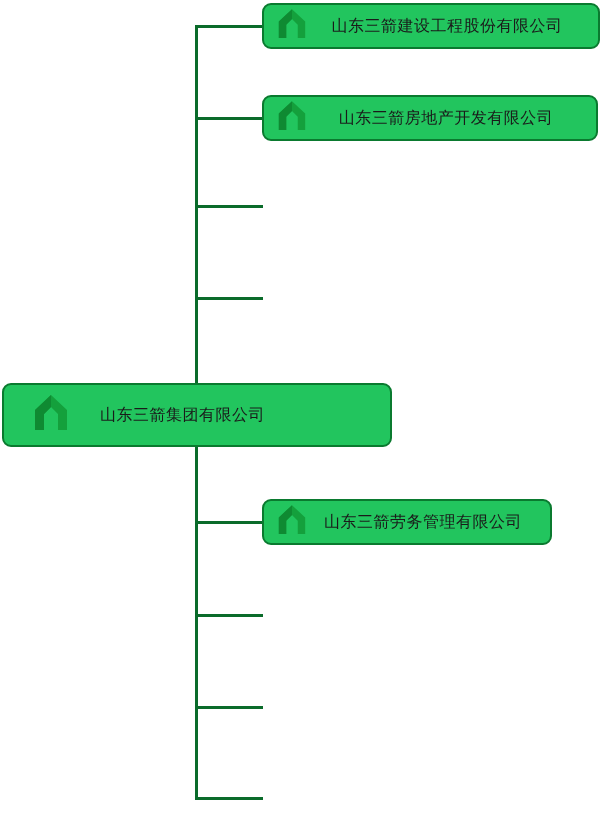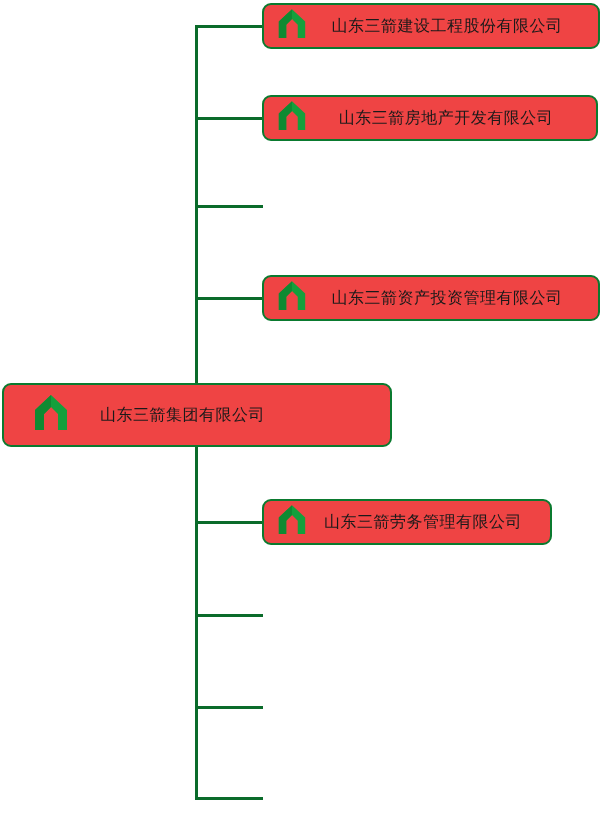--- a/index.html
+++ b/index.html
@@ -16,21 +16,21 @@
     width: 604px;
     height: 826px;
     background: #ffffff;
     overflow: hidden;
   }
   .node {
     position: absolute;
     box-sizing: border-box;
     border: 2px solid #0a7a2f;
     border-radius: 9px;
-    background: #ef4444;
+    background: #22c55e;
     display: flex;
     align-items: center;
     z-index: 3;
   }
   .node-logo {
     flex: 0 0 auto;
     display: block;
   }
   .node-label {
     flex: 1 1 auto;
@@ -103,29 +103,20 @@
     <span class="node-logo" style="margin-left:14px;">
       <svg width="28" height="32" viewBox="0 0 34 38" aria-hidden="true">
         <polygon points="17,1 33,16 33,36 24,36 24,20 17,13 10,20 10,36 1,36 1,16" fill="#14a03c"></polygon>
         <polygon points="17,1 17,13 10,20 10,36 1,36 1,16" fill="#0f8a32"></polygon>
       </svg>
     </span>
     <span class="node-label">山东三箭房地产开发有限公司</span>
   </div>
 
 
-  <div class="node" style="left:262px; top:275px; width:338px; height:46px;">
-    <span class="node-logo" style="margin-left:14px;">
-      <svg width="28" height="32" viewBox="0 0 34 38" aria-hidden="true">
-        <polygon points="17,1 33,16 33,36 24,36 24,20 17,13 10,20 10,36 1,36 1,16" fill="#14a03c"></polygon>
-        <polygon points="17,1 17,13 10,20 10,36 1,36 1,16" fill="#0f8a32"></polygon>
-      </svg>
-    </span>
-    <span class="node-label">山东三箭资产投资管理有限公司</span>
-  </div>
 
   <div class="node" style="left:262px; top:499px; width:290px; height:46px;">
     <span class="node-logo" style="margin-left:14px;">
       <svg width="28" height="32" viewBox="0 0 34 38" aria-hidden="true">
         <polygon points="17,1 33,16 33,36 24,36 24,20 17,13 10,20 10,36 1,36 1,16" fill="#14a03c"></polygon>
         <polygon points="17,1 17,13 10,20 10,36 1,36 1,16" fill="#0f8a32"></polygon>
       </svg>
     </span>
     <span class="node-label">山东三箭劳务管理有限公司</span>
   </div>

